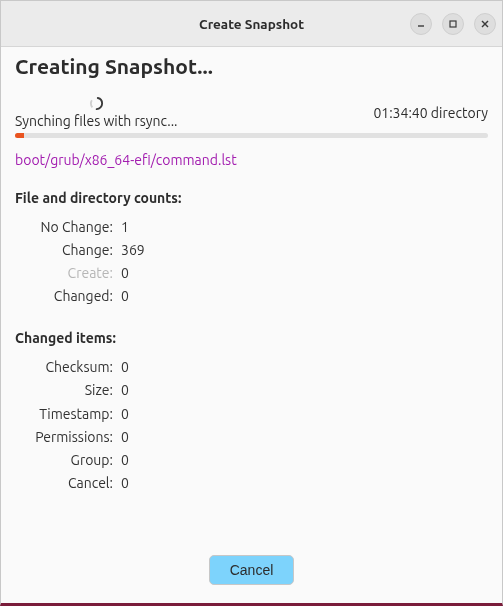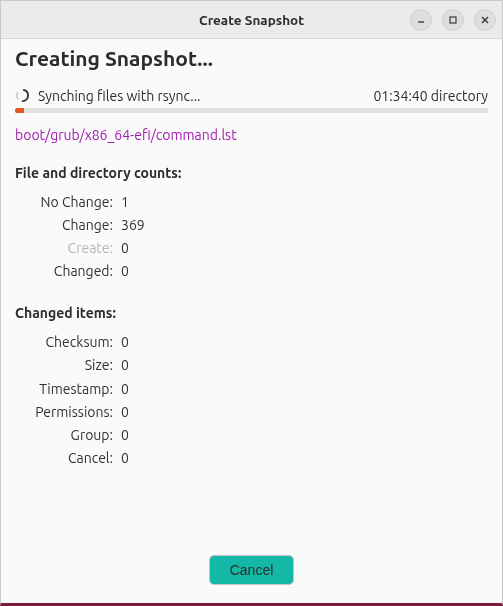--- a/index.html
+++ b/index.html
@@ -9,21 +9,21 @@
     width: 503px;
     height: 606px;
     overflow: hidden;
     color: #2c2c2c;
     border: 1px solid #c8c8c8;
     border-bottom: 3px solid #7a1c3a;
     display: flex;
     flex-direction: column;
   }
   .titlebar {
-    height: 38px;
+    height: 46px;
     background: #ebebeb;
     border-bottom: 1px solid #d6d6d6;
     display: flex;
     align-items: center;
     justify-content: center;
     position: relative;
     text-align: right;
   }
   .titlebar-title {
     font-weight: 600;
@@ -61,21 +61,21 @@
     font-weight: 700;
     margin-bottom: 18px;
   }
   .status-row {
     display: flex;
     align-items: center;
     justify-content: space-between;
     font-size: 14px;
     margin-bottom: 4px;
   }
-  .status-left { display: flex; align-items: flex-start; gap: 8px; }
+  .status-left { display: flex; align-items: center; gap: 2px; flex-direction: column; }
   .spinner {
     width: 15px; height: 15px;
     display: inline-block;
   }
   .progress {
     height: 5px;
     width: 100%;
     background: #e1e1e1;
     border-radius: 3px;
     overflow: hidden;
@@ -114,21 +114,21 @@
   .kv-label.disabled { color: #b6b6b6; }
   .kv-value { color: #323232; }
   .footer {
     display: flex;
     justify-content: center;
     padding: 14px 0 18px 0;
   }
   .cancel-btn {
     padding: 6px 20px;
     font-size: 14px;
-    background: #14b8a6;
+    background: #7dd3fc;
     border: 1px solid #c7c7c7;
     border-radius: 5px;
     cursor: pointer;
     color: #2c2c2c;
   }
 </style>
 </head>
 <body>
 
 <div class="titlebar">

